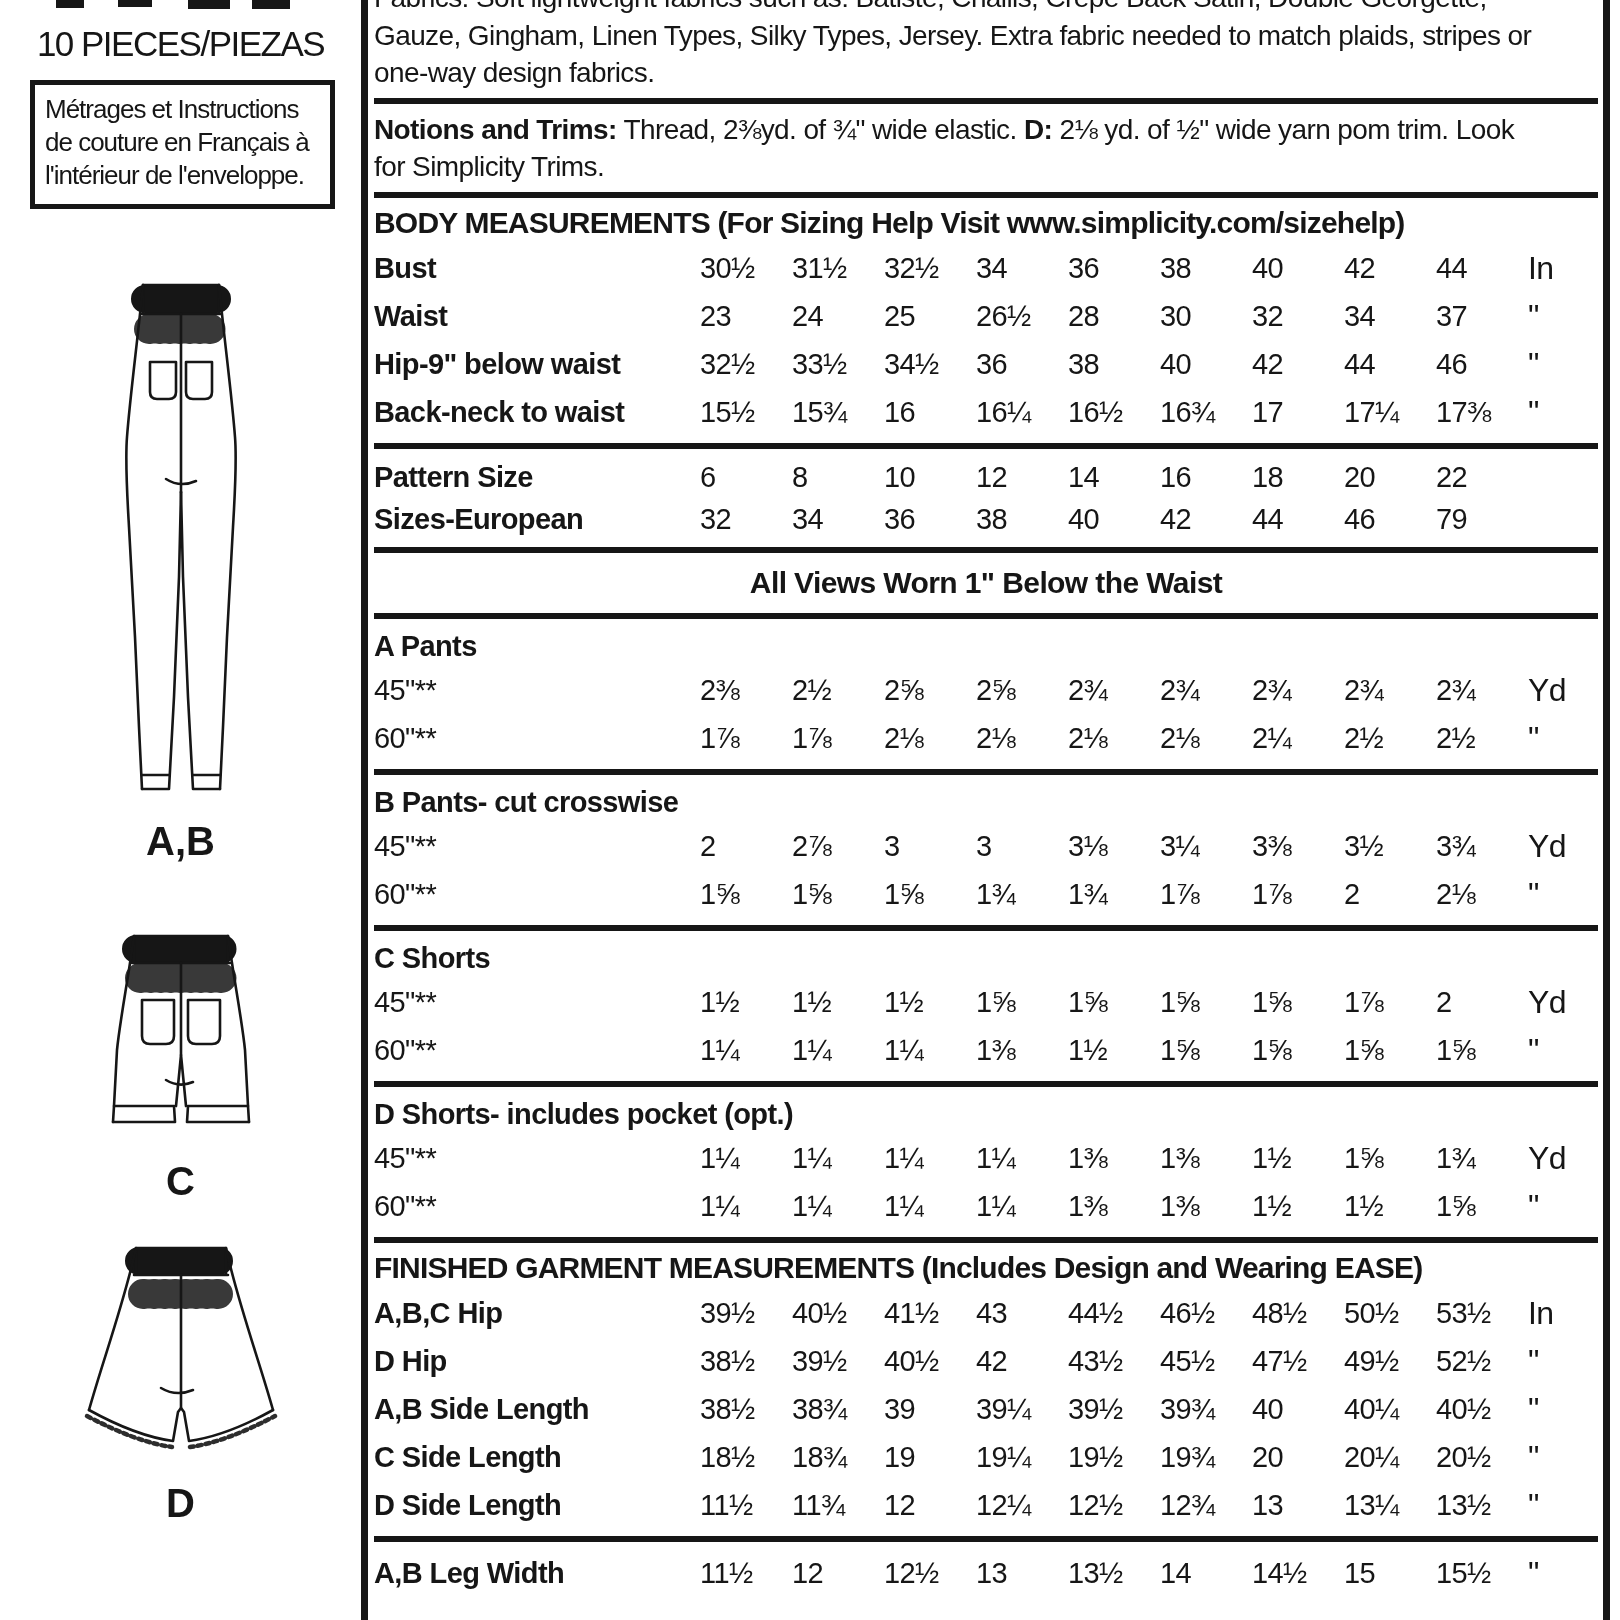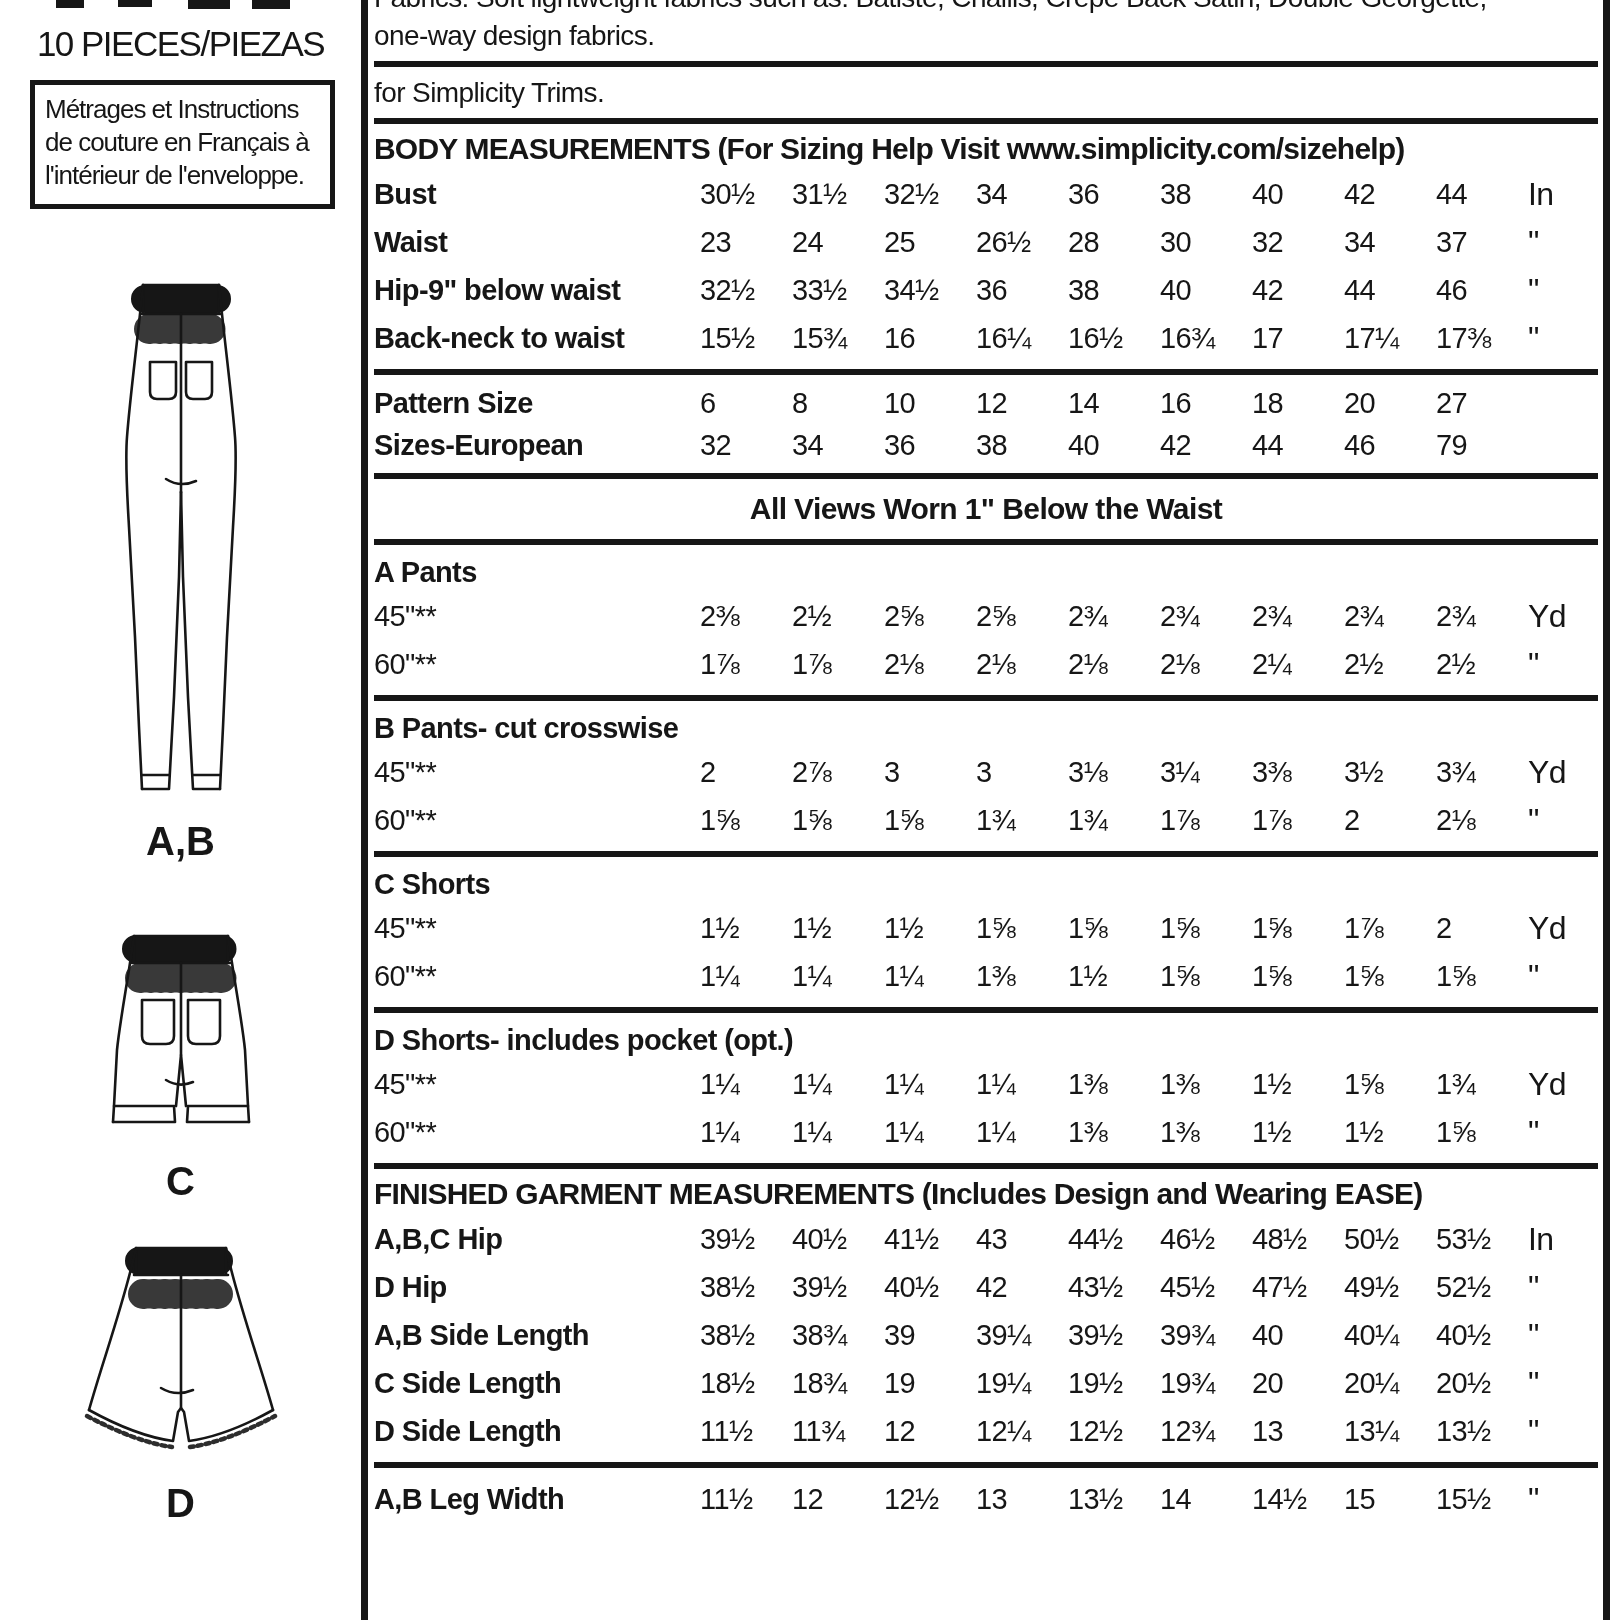--- a/index.html
+++ b/index.html
@@ -104,24 +104,26 @@
     <path d="M100,148 q15,9 32,2"></path>
   </svg>
   <div class="vlabel" style="margin-top:26px">D</div>
 </div>
 
 <div class="rp">
 
   <div class="clip">
     <div class="inner">Fabrics: Soft lightweight fabrics such as: Batiste, Challis, Crepe Back Satin, Double Georgette,</div>
   </div>
+  <div class="para">Gauze, Gingham, Linen Types, Silky Types, Jersey. Extra fabric needed to match plaids, stripes or</div>
   <div class="para">one-way design fabrics.</div>
 
   <div class="rule"></div>
 
+  <div class="para"><span class="b">Notions and Trims:</span><span> Thread, 2⅜yd. of ¾" wide elastic. </span><span class="b">D:</span><span> 2⅛ yd. of ½" wide yarn pom trim. Look</span></div>
   <div class="para">for Simplicity Trims.</div>
 
   <div class="rule"></div>
 
   <div class="hdr">BODY MEASUREMENTS (For Sizing Help Visit www.simplicity.com/sizehelp)</div>
 
   <div class="tr">
       <span class="tl">Bust</span>
       <span>30½</span>
       <span>31½</span>
@@ -179,21 +181,21 @@
   <div class="tr pr">
       <span class="tl">Pattern Size</span>
       <span>6</span>
       <span>8</span>
       <span>10</span>
       <span>12</span>
       <span>14</span>
       <span>16</span>
       <span>18</span>
       <span>20</span>
-      <span>27</span>
+      <span>22</span>
       <span class="tu"></span>
     </div>
   <div class="tr pr">
       <span class="tl">Sizes-European</span>
       <span>32</span>
       <span>34</span>
       <span>36</span>
       <span>38</span>
       <span>40</span>
       <span>42</span>

